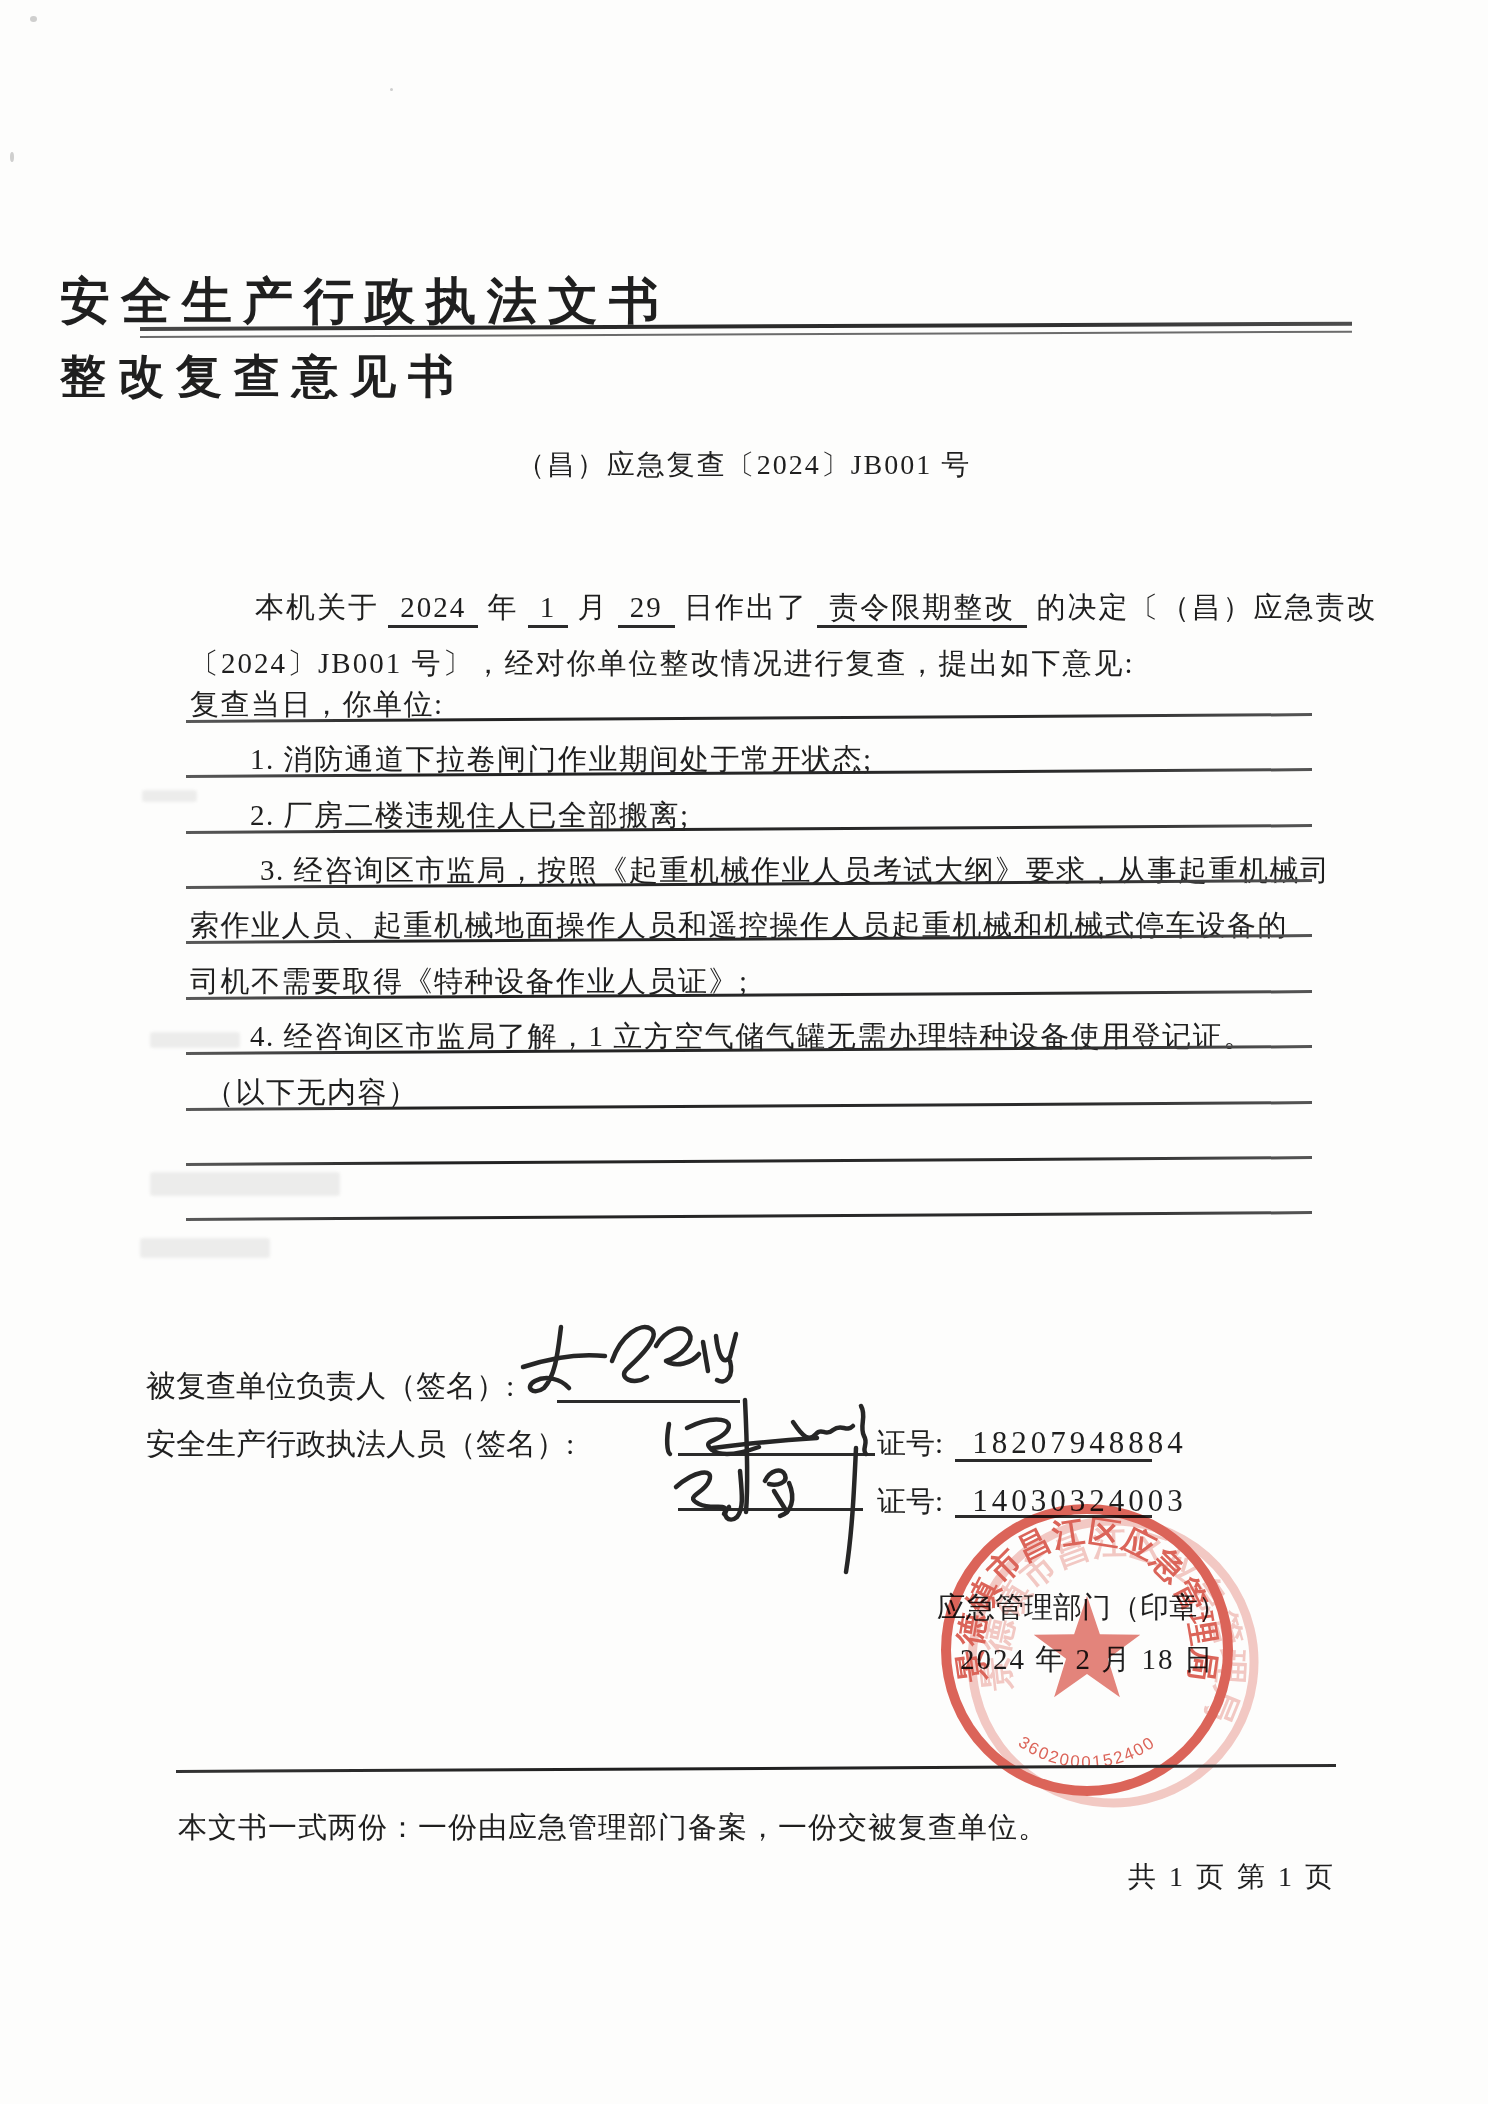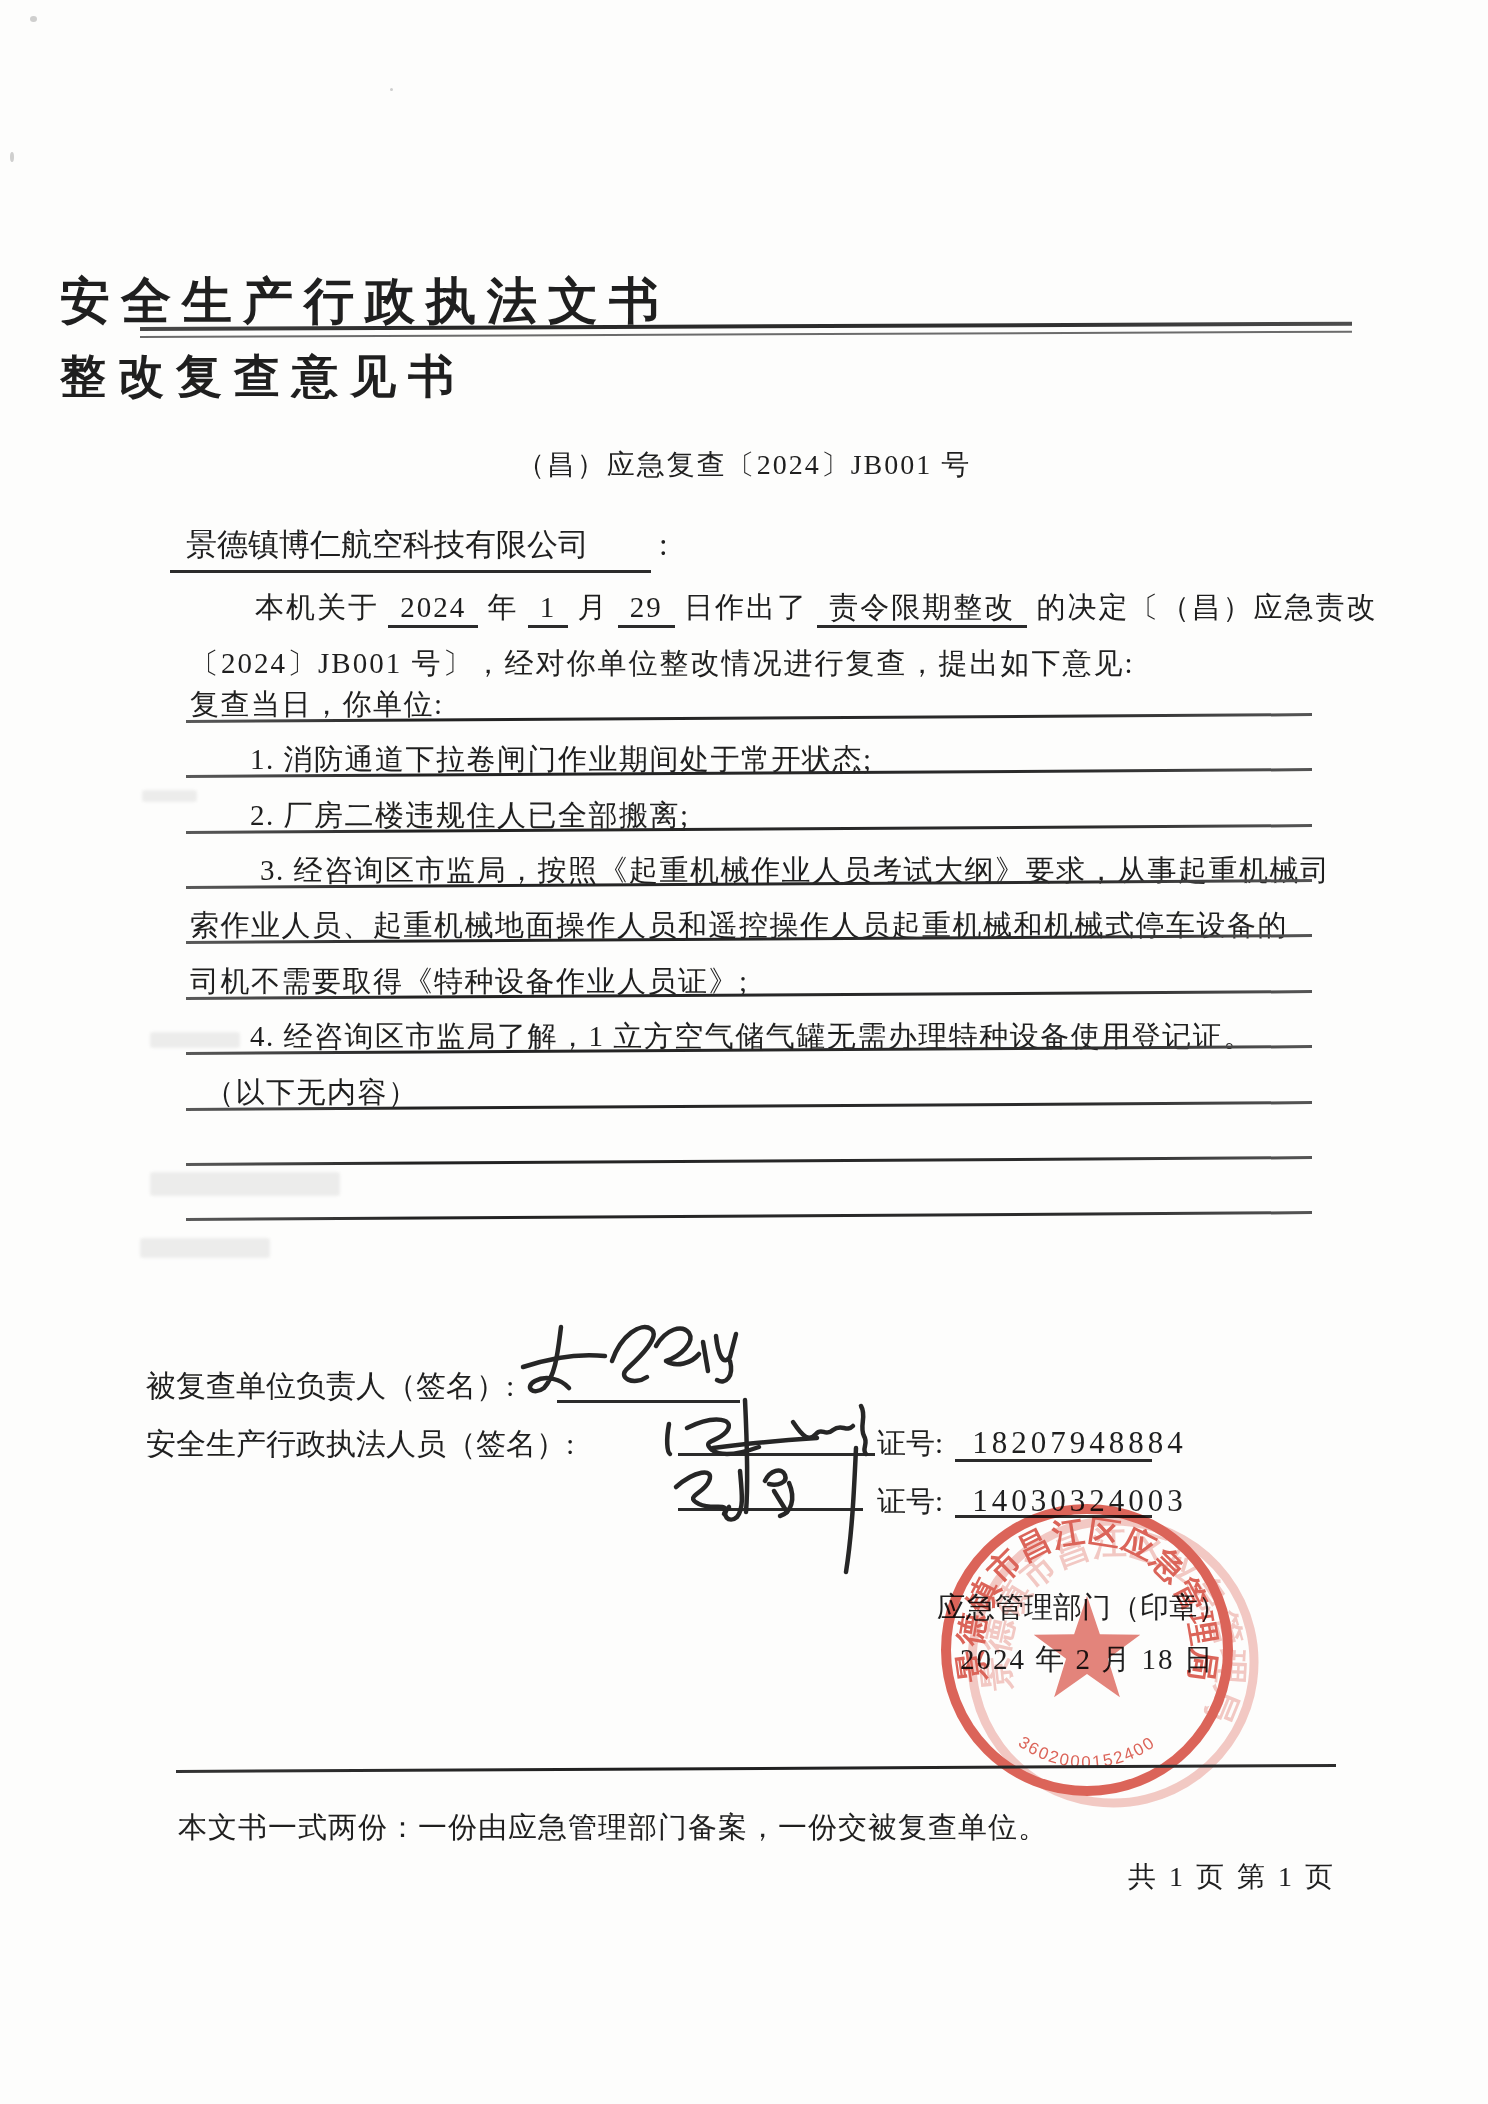--- a/index.html
+++ b/index.html
@@ -47,23 +47,20 @@
 <body>
 
 <div class="page">
 
   <div class="abs center title1">安全生产行政执法文书</div>
   <div class="hrule hd-rule-a"></div>
   <div class="hrule hd-rule-b"></div>
   <div class="abs center title2">整改复查意见书</div>
   <div class="abs center-page docnum">（昌）应急复查〔2024〕JB001 号</div>
 
-  <div class="abs addressee">
-    <span class="name">景德镇博仁航空科技有限公司</span><span class="colon">:</span>
-  </div>
 
   <div class="abs para p1">
     <span>本机关于</span>
     <span class="u">2024</span>
     <span>年</span>
     <span class="u">1</span>
     <span>月</span>
     <span class="u">29</span>
     <span>日作出了</span>
     <span class="u">责令限期整改</span>

